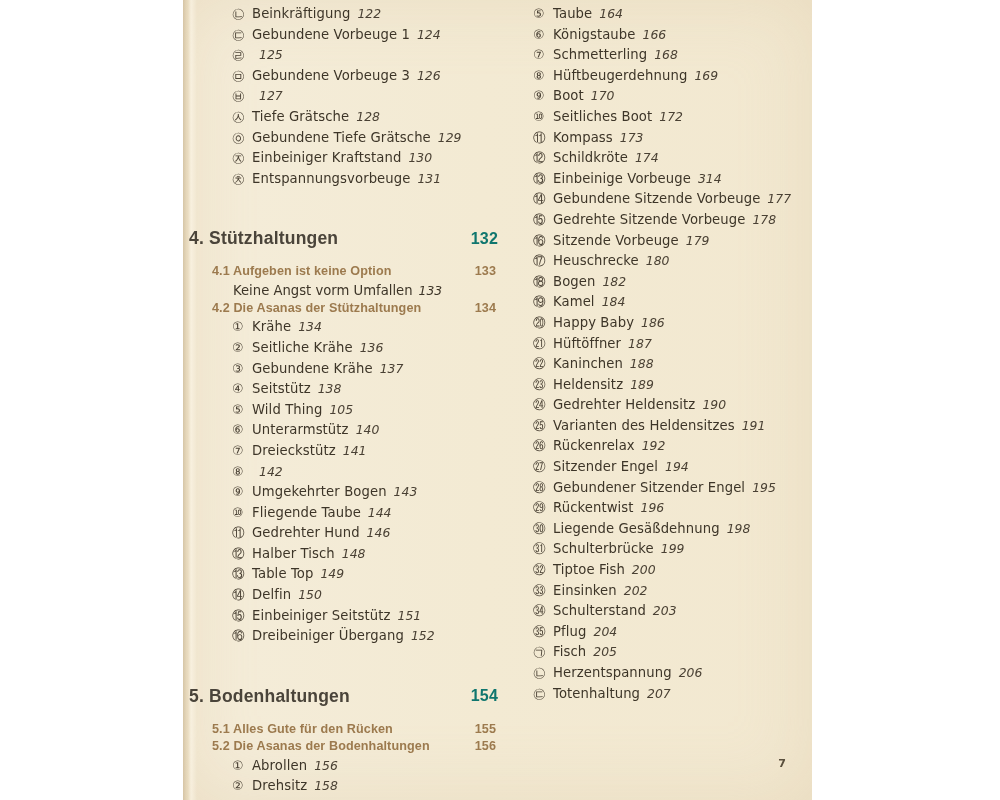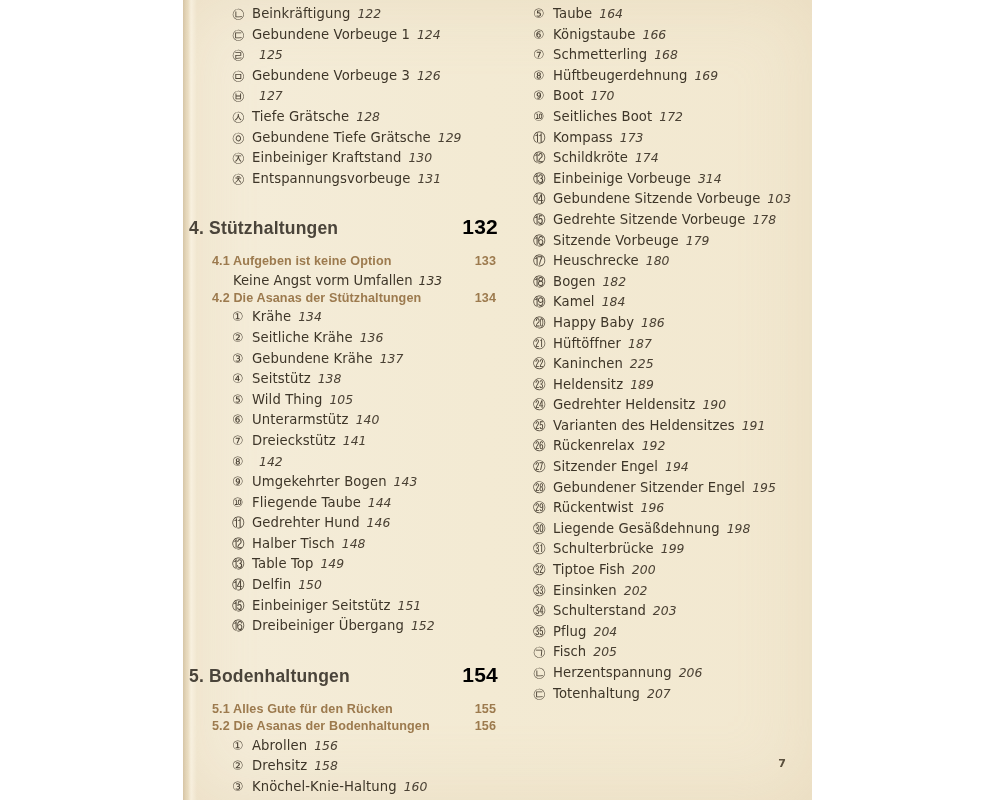--- a/index.html
+++ b/index.html
@@ -98,34 +98,35 @@
   }
 
   
   .asana-list { margin: 0; padding: 0; }
   .asana-list.indent-left  { padding-left: 49px; }
   .asana-list.indent-right { padding-left: 6px; }
 
   
   .chapter {
     display: flex;
-    align-items: flex-end;
+    align-items: center;
     justify-content: space-between;
     font-family: "Liberation Sans", sans-serif;
     font-size: 17.5px;
     font-weight: bold;
     color: #4a443a;
     letter-spacing: 0.2px;
     padding-left: 6px;
     padding-right: 15px;
+    margin-top: 13px;
   }
   .chapter .chapter-pg {
-    font-size: 21px;
+    font-size: 16px;
     font-weight: bold;
-    color: #000000;
+    color: #0f766e;
   }
 
   
   .subsection {
     display: flex;
     align-items: baseline;
     justify-content: space-between;
     font-family: "Liberation Sans", sans-serif;
     font-size: 12.6px;
     font-weight: bold;
@@ -422,21 +423,21 @@
             <span class="pg">174</span>
           </div>
           <div class="entry">
             <span class="num">⑬</span>
             <span class="label">Einbeinige Vorbeuge</span>
             <span class="pg">314</span>
           </div>
           <div class="entry">
             <span class="num">⑭</span>
             <span class="label">Gebundene Sitzende Vorbeuge</span>
-            <span class="pg">103</span>
+            <span class="pg">177</span>
           </div>
           <div class="entry">
             <span class="num">⑮</span>
             <span class="label">Gedrehte Sitzende Vorbeuge</span>
             <span class="pg">178</span>
           </div>
           <div class="entry">
             <span class="num">⑯</span>
             <span class="label">Sitzende Vorbeuge</span>
             <span class="pg">179</span>
@@ -462,21 +463,21 @@
             <span class="pg">186</span>
           </div>
           <div class="entry">
             <span class="num">㉑</span>
             <span class="label">Hüftöffner</span>
             <span class="pg">187</span>
           </div>
           <div class="entry">
             <span class="num">㉒</span>
             <span class="label">Kaninchen</span>
-            <span class="pg">225</span>
+            <span class="pg">188</span>
           </div>
           <div class="entry">
             <span class="num">㉓</span>
             <span class="label">Heldensitz</span>
             <span class="pg">189</span>
           </div>
           <div class="entry">
             <span class="num">㉔</span>
             <span class="label">Gedrehter Heldensitz</span>
             <span class="pg">190</span>

